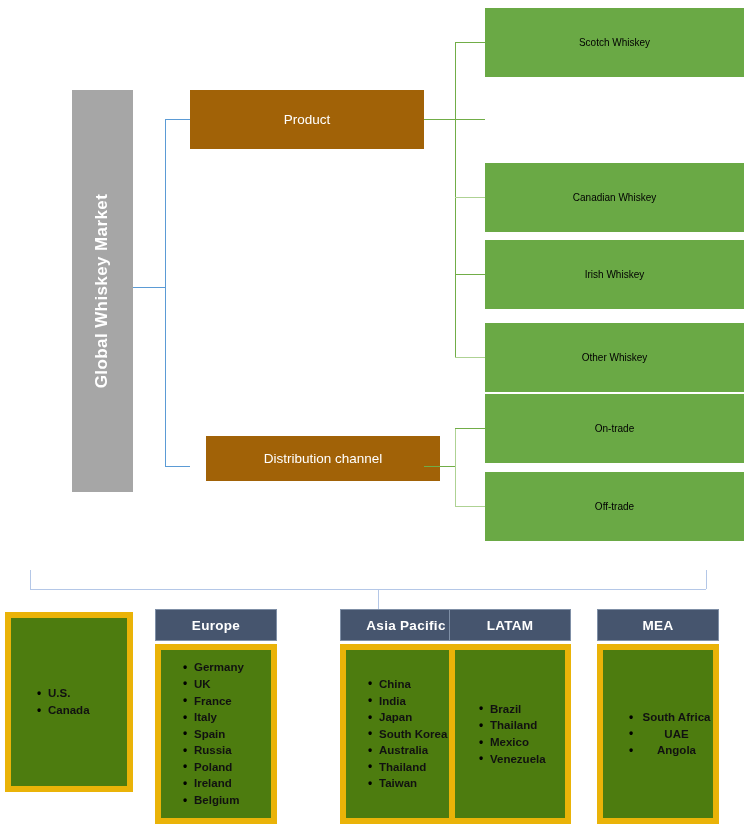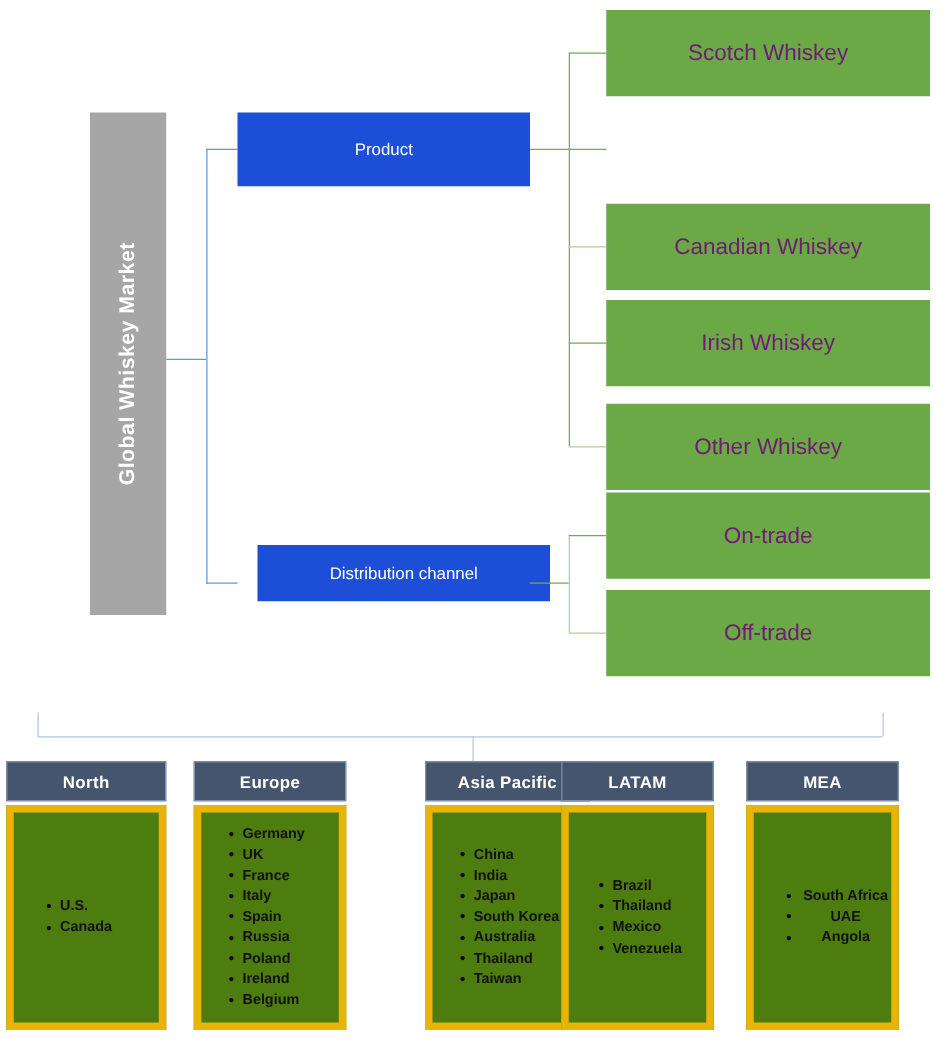--- a/index.html
+++ b/index.html
@@ -36,43 +36,43 @@
     white-space: nowrap;
     color: #ffffff;
     font-size: 17px;
     font-weight: 700;
     letter-spacing: 0.4px;
   }
 
   
   .seg-box {
     position: absolute;
-    background: #1d4ed8;
+    background: #a16207;
     color: #ffffff;
     display: flex;
     align-items: center;
     justify-content: center;
     font-size: 13.5px;
     text-align: center;
   }
   #box-product { left: 190px; top: 90px; width: 234px; height: 59px; }
   #box-distribution { left: 206px; top: 436px; width: 234px; height: 45px; }
 
   
   .leaf-box {
     position: absolute;
     left: 485px;
     width: 259px;
     height: 69px;
     background: #6aa945;
-    color: #701a75;
-    display: flex;
-    align-items: center;
-    justify-content: center;
-    font-size: 18px;
+    color: #000000;
+    display: flex;
+    align-items: center;
+    justify-content: center;
+    font-size: 10px;
     text-align: center;
   }
 
   
   .hline { position: absolute; height: 0; border-top-style: solid; }
   .vline { position: absolute; width: 0; border-left-style: solid; }
   .blue-conn { border-color: #5b9bd5; border-width: 1.4px; }
   .green-conn { border-color: #71ad47; border-width: 1.4px; }
   .green-conn-fade { border-color: #aed293; border-width: 1.4px; }
   .slate-conn { border-color: #b4c7e7; border-width: 1.6px; }
@@ -186,21 +186,20 @@
   <div class="leaf-box" style="top:472px;text-align:right;">
     <span>Off-trade</span>
   </div>
 
   <div class="vline slate-conn" style="left:30px; top:570px; height:19px;"></div>
   <div class="hline slate-conn" style="left:30px; top:589px; width:676px;"></div>
   <div class="vline slate-conn" style="left:706px; top:570px; height:19px;"></div>
   <div class="vline slate-conn" style="left:378px; top:589px; height:21px;"></div>
 
   <div class="region-card" id="region-north">
-    <div class="region-head">North</div>
     <div class="region-body">
       <ul class="region-list">
         <li>U.S.</li>
         <li>Canada</li>
       </ul>
     </div>
   </div>
 
   <div class="region-card" id="region-europe">
     <div class="region-head">Europe</div>

